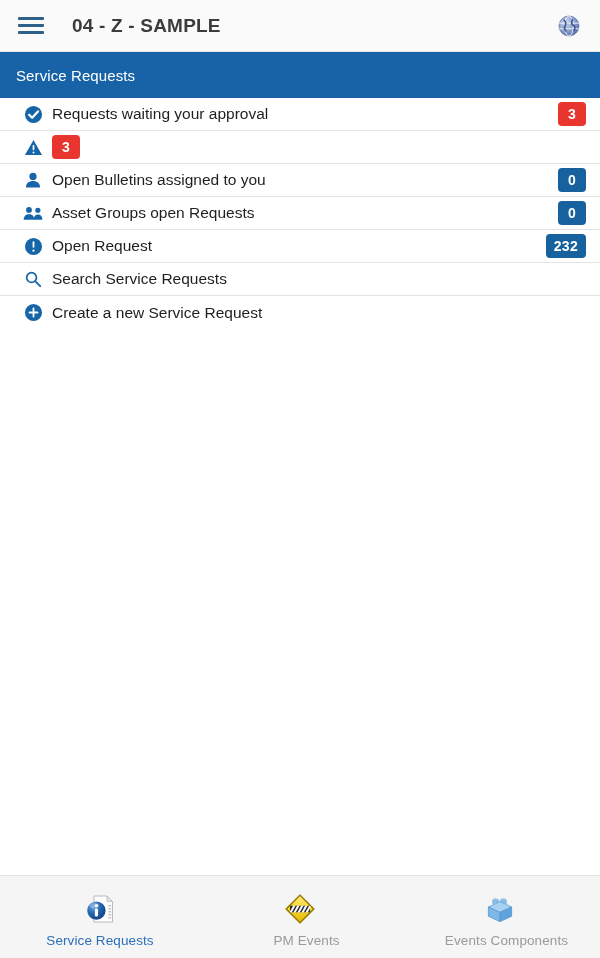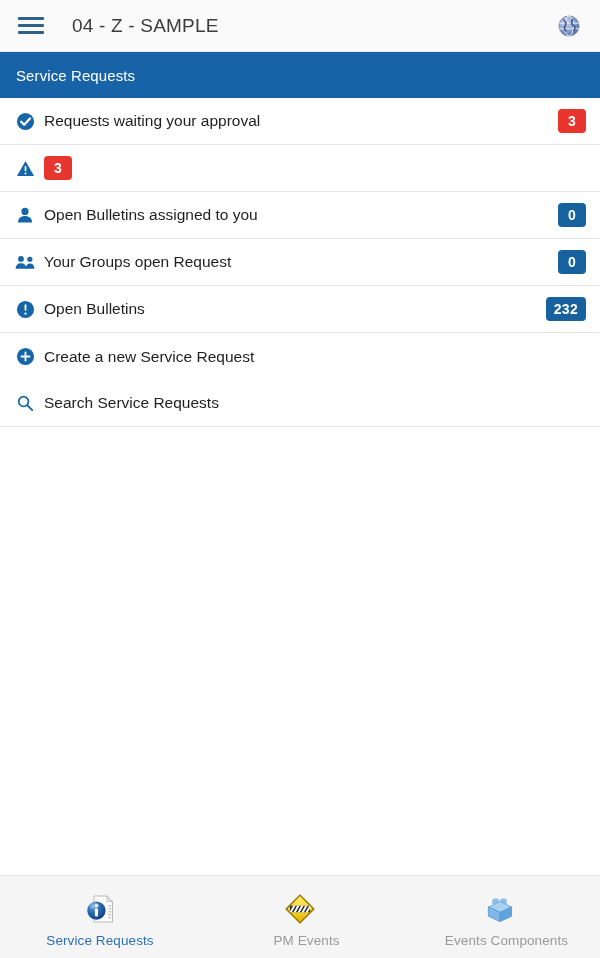--- a/index.html
+++ b/index.html
@@ -43,21 +43,21 @@
   .hamburger span {
     display: block;
     height: 3px;
     width: 26px;
     background: #2e6189;
     border-radius: 1px;
   }
   .appbar-title {
     margin-left: 26px;
     font-size: 19px;
-    font-weight: normal;
+    font-weight: bold;
     color: #3c3c3c;
     letter-spacing: 0.2px;
     white-space: nowrap;
   }
   .appbar-spacer { flex: 1 1 auto; }
   .globe-btn {
     width: 34px;
     height: 34px;
     display: flex;
     align-items: center;
@@ -81,24 +81,24 @@
     letter-spacing: 0.1px;
   }
 
   
   .list {
     flex: 1 1 auto;
     background: #ffffff;
     overflow: hidden;
   }
   .list-row {
-    height: 47px;
-    display: flex;
-    align-items: center;
-    padding: 0 14px 0 14px;
+    height: 33px;
+    display: flex;
+    align-items: center;
+    padding: 0 14px 0 22px;
     border-bottom: 1px solid #e4e4e4;
     background: #ffffff;
     cursor: pointer;
   }
   .list-row.no-divider { border-bottom: none; }
   .row-icon {
     width: 22px;
     height: 22px;
     flex: 0 0 22px;
     display: flex;
@@ -236,55 +236,55 @@
 
     <div class="list-row">
       <span class="row-icon">
         <svg width="21" height="18" viewBox="0 0 26 20" aria-hidden="true">
           <circle cx="7.4" cy="6.2" r="3.6" fill="#1565a8"></circle>
           <circle cx="18.4" cy="6.6" r="3.2" fill="#1565a8"></circle>
           <path d="M0.8 18.4 C0.8 13.6 3.8 11.4 7.4 11.4 C11 11.4 14 13.6 14 18.4 Z" fill="#1565a8"></path>
           <path d="M13.2 18.4 C13.2 14.2 15.6 12 18.6 12 C21.6 12 24 14.2 24 18.4 Z" fill="#1565a8"></path>
         </svg>
       </span>
-      <span class="row-label">Your Groups open Request</span>
+      <span class="row-label">Asset Groups open Requests</span>
       <span class="badge blue">0</span>
     </div>
 
     <div class="list-row">
       <span class="row-icon">
         <svg width="19" height="19" viewBox="0 0 20 20" aria-hidden="true">
           <circle cx="10" cy="10" r="9" fill="#1565a8"></circle>
           <rect x="9.05" y="4.6" width="1.9" height="6.6" rx="0.9" fill="#ffffff"></rect>
           <circle cx="10" cy="14.4" r="1.2" fill="#ffffff"></circle>
         </svg>
       </span>
-      <span class="row-label">Open Bulletins</span>
+      <span class="row-label">Open Request</span>
       <span class="badge blue">232</span>
+    </div>
+
+    <div class="list-row">
+      <span class="row-icon">
+        <svg width="18" height="18" viewBox="0 0 20 20" aria-hidden="true">
+          <circle cx="8.4" cy="8.4" r="5.4" fill="none" stroke="#1565a8" stroke-width="1.9"></circle>
+          <line x1="12.6" y1="12.6" x2="18" y2="18" stroke="#1565a8" stroke-width="2.1" stroke-linecap="round"></line>
+        </svg>
+      </span>
+      <span class="row-label">Search Service Requests</span>
     </div>
 
     <div class="list-row no-divider">
       <span class="row-icon">
         <svg width="19" height="19" viewBox="0 0 20 20" aria-hidden="true">
           <circle cx="10" cy="10" r="9" fill="#1565a8"></circle>
           <rect x="9.05" y="4.8" width="1.9" height="10.4" rx="0.9" fill="#ffffff"></rect>
           <rect x="4.8" y="9.05" width="10.4" height="1.9" rx="0.9" fill="#ffffff"></rect>
         </svg>
       </span>
       <span class="row-label">Create a new Service Request</span>
-    </div>
-
-    <div class="list-row">
-      <span class="row-icon">
-        <svg width="18" height="18" viewBox="0 0 20 20" aria-hidden="true">
-          <circle cx="8.4" cy="8.4" r="5.4" fill="none" stroke="#1565a8" stroke-width="1.9"></circle>
-          <line x1="12.6" y1="12.6" x2="18" y2="18" stroke="#1565a8" stroke-width="2.1" stroke-linecap="round"></line>
-        </svg>
-      </span>
-      <span class="row-label">Search Service Requests</span>
     </div>
 
     <div class="filler"></div>
   </div>
 
   <div class="bottom-nav">
 
     <div class="nav-tab active">
       <span class="nav-icon">
         <svg width="34" height="34" viewBox="0 0 34 34" aria-hidden="true">

